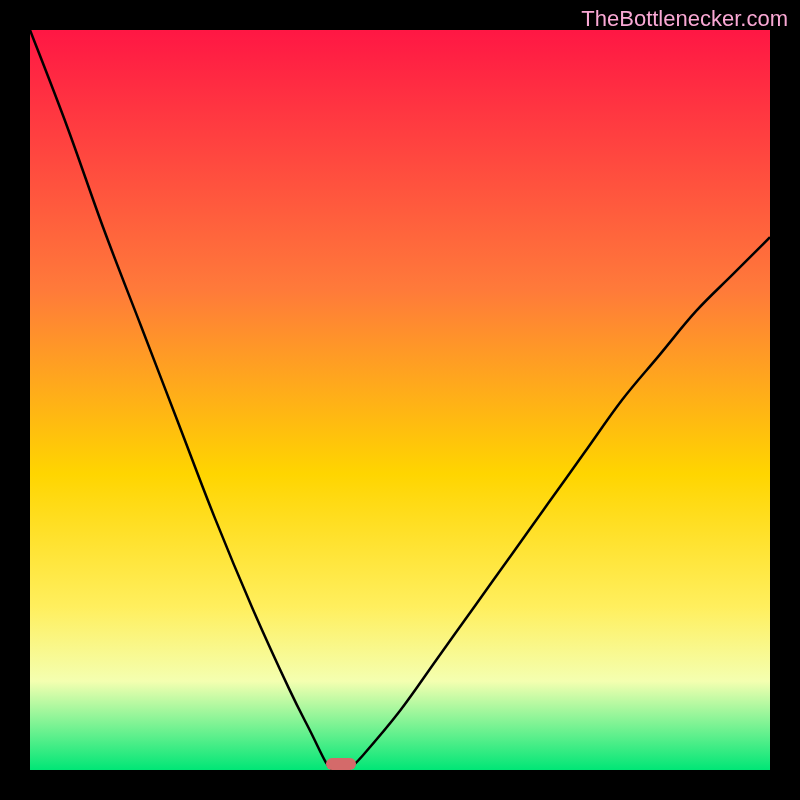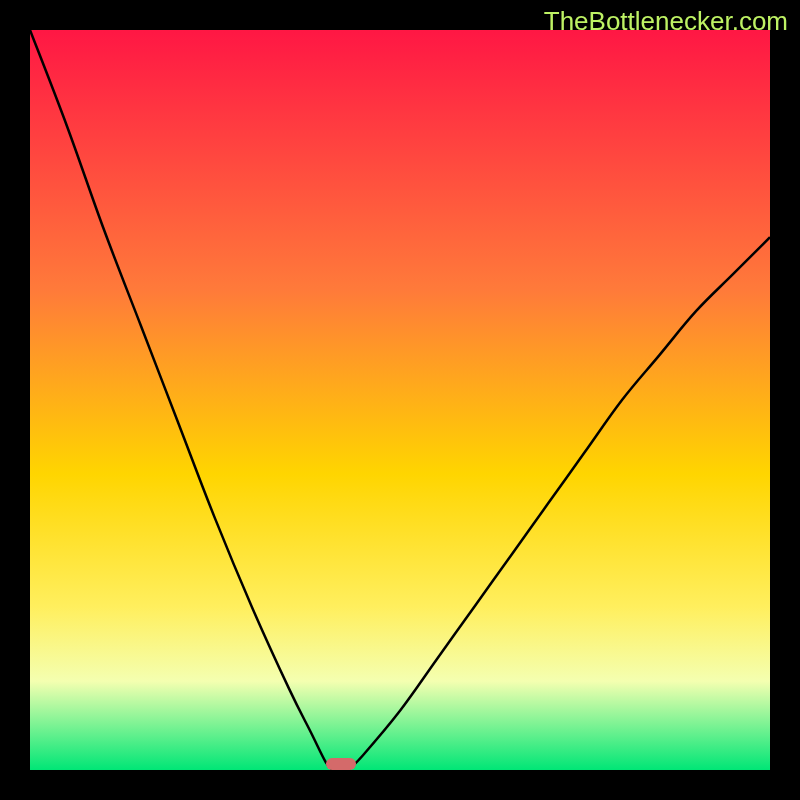--- a/index.html
+++ b/index.html
@@ -8,22 +8,22 @@
     width: 800px;
     height: 800px;
     background: #000;
     position: relative;
     font-family: Arial, sans-serif;
   }
   .watermark {
     position: absolute;
     top: 6px;
     right: 12px;
-    color: #bef264;
-    font-size: 26px;
+    color: #f9a8d4;
+    font-size: 22px;
     font-weight: 500;
     z-index: 10;
     text-align: right;
   }
   .plot-area {
     position: absolute;
     top: 30px;
     left: 30px;
     width: 740px;
     height: 740px;

